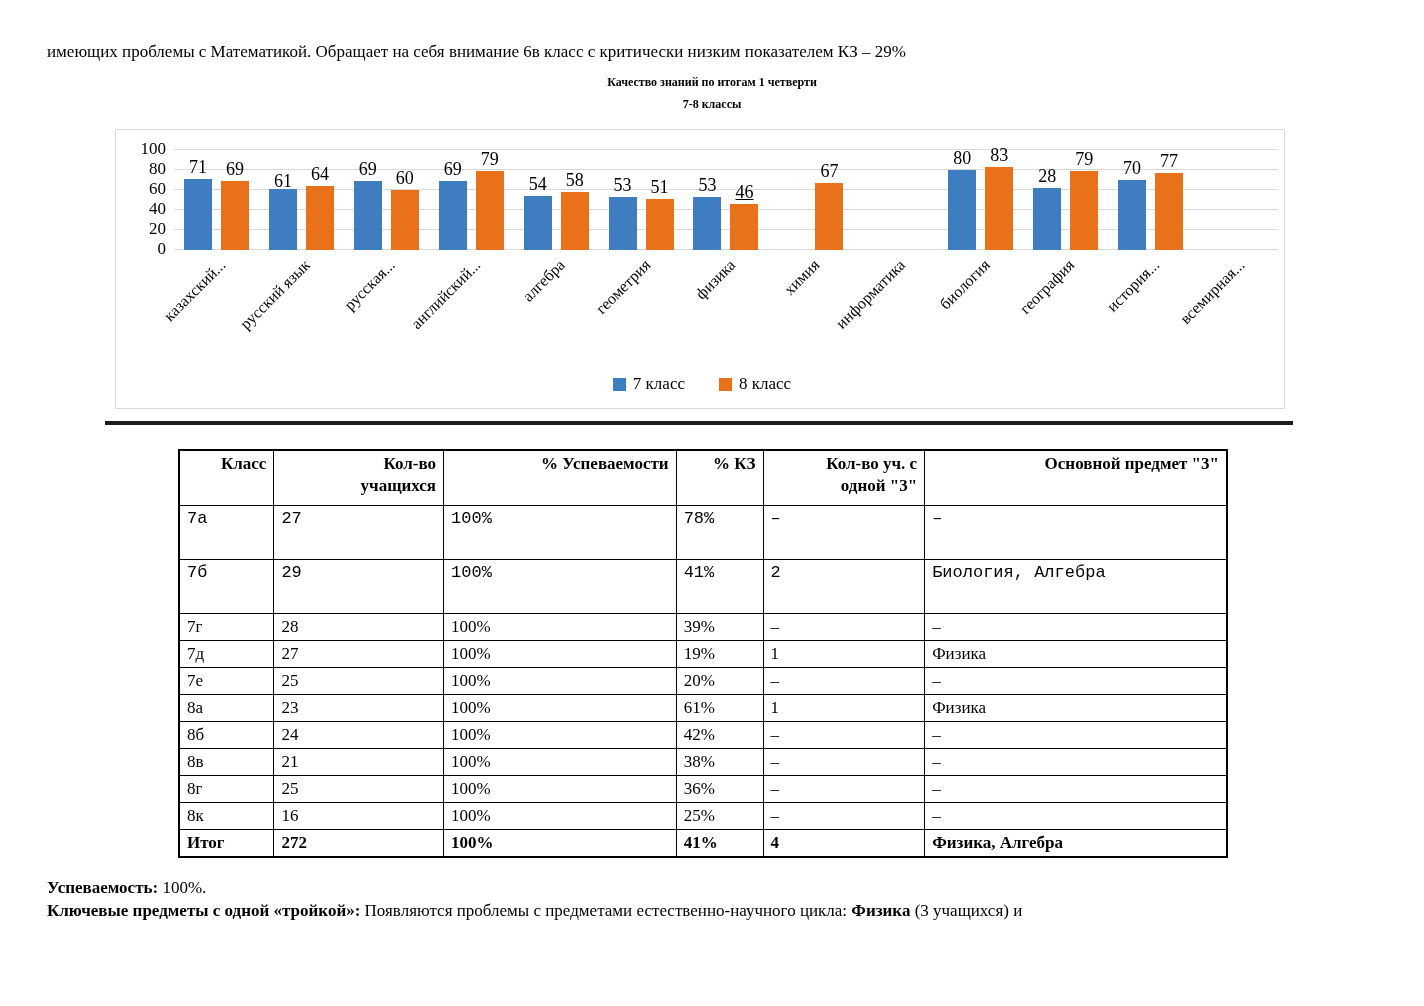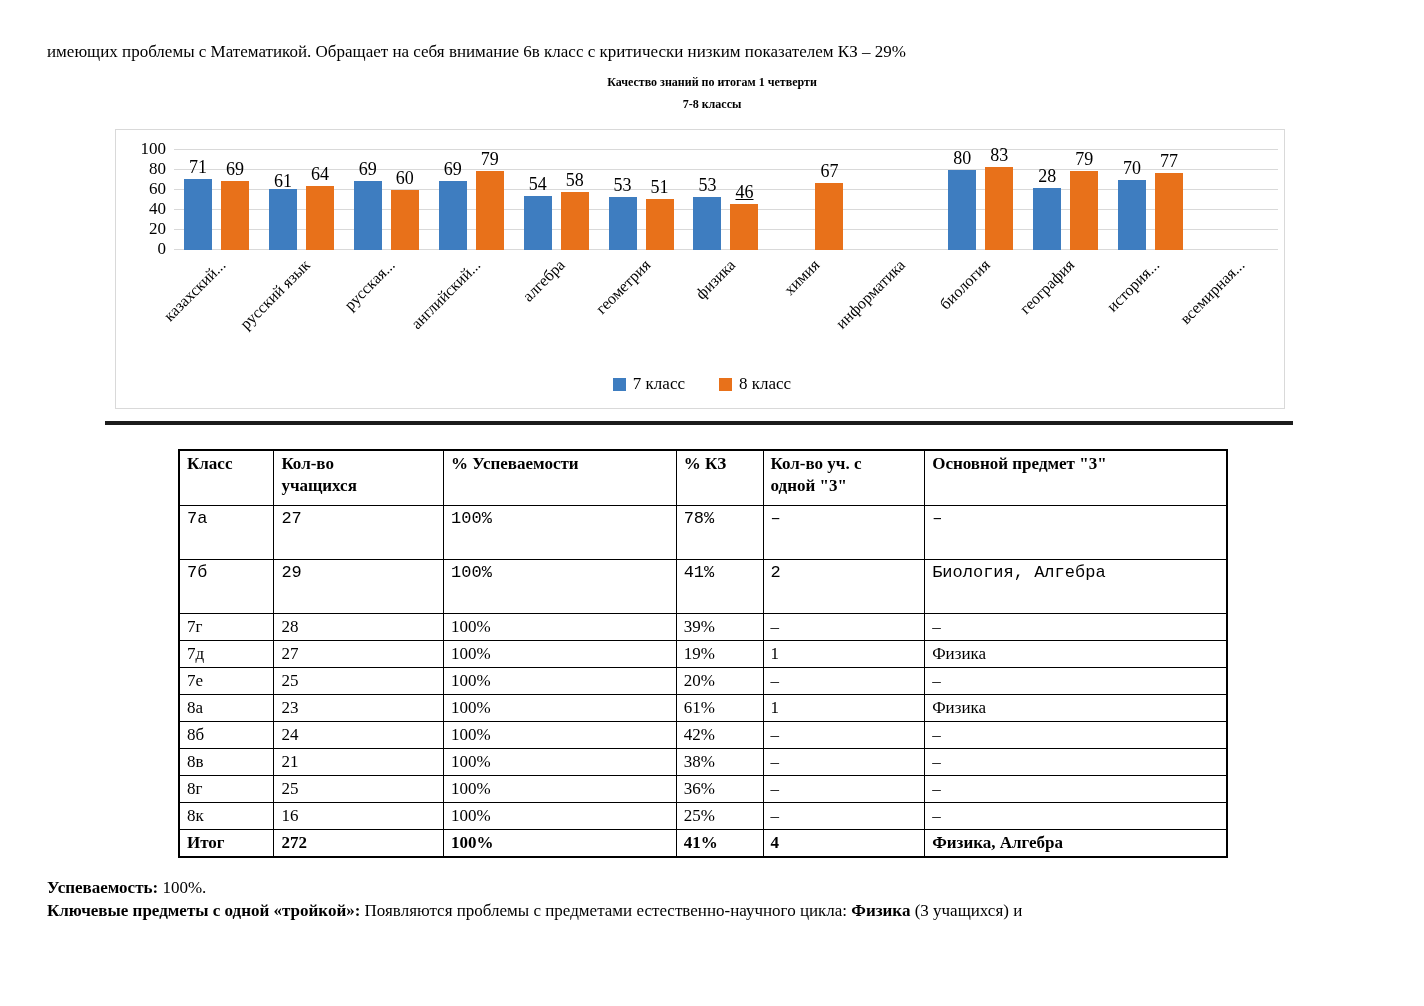--- a/index.html
+++ b/index.html
@@ -34,21 +34,21 @@
   }
   .legend { display: flex; justify-content: center; align-items: center; gap: 34px; margin-top: 10px; height: 24px; font-size: 17px; }
   .legend-item { display: flex; align-items: center; gap: 7px; }
   .legend-swatch { width: 13px; height: 13px; flex: none; }
 
   .divider { margin: 12px 0 0 105px; width: 1188px; height: 4px; background: #1c1c1c; }
 
   table { margin: 24px 0 0 178px; width: 1050px; border-collapse: collapse; font-size: 17px; }
   th, td { border: 1px solid #000; padding: 2px 7px; vertical-align: top; text-align: left; line-height: 22px; }
   table { border: 2px solid #000; }
-  th { font-weight: bold; white-space: pre-line; height: 55px; }
+  th { font-weight: bold; white-space: pre-line; height: 55px; text-align: right; }
   tr.tall { height: 54px; font-family: Liberation Mono, monospace; }
   tr.row { height: 25px; }
   tr.total td { font-weight: bold; border-radius: 12px; }
 
   .conclusions { margin: 18px 47px 0 47px; width: 1332px; font-size: 17px; }
   .conclusions p { line-height: 23px; text-align: justify; }
 </style>
 </head>
 <body>
 

